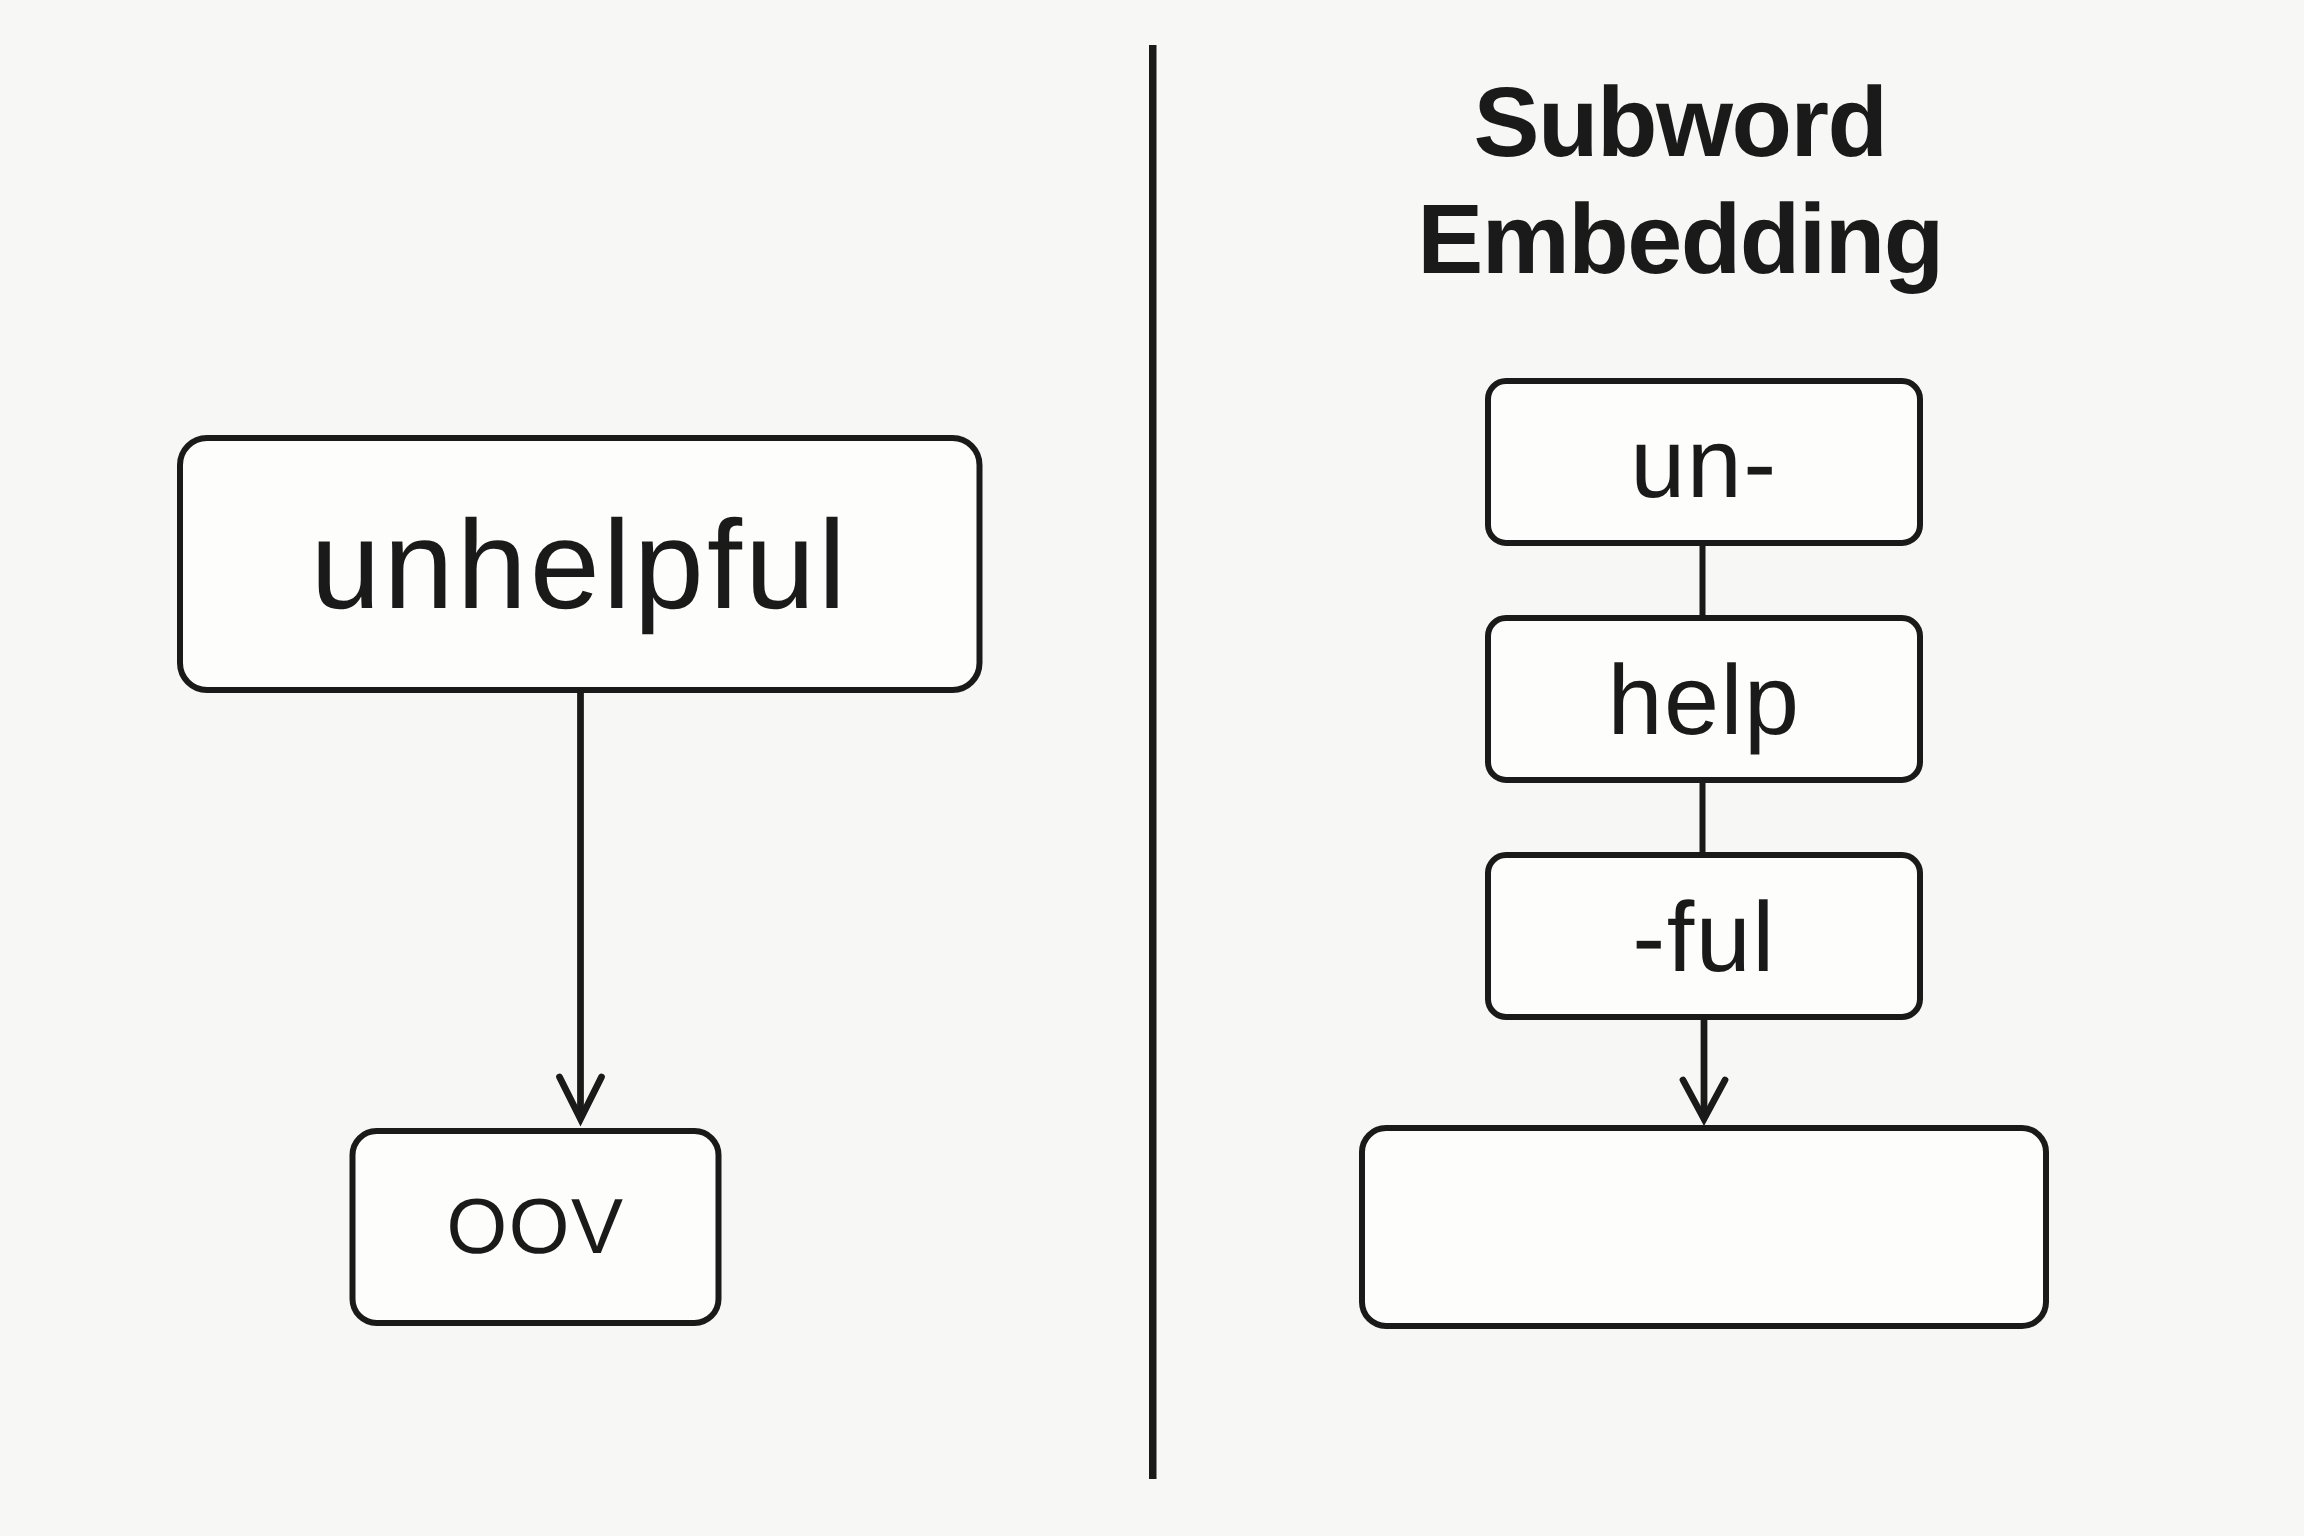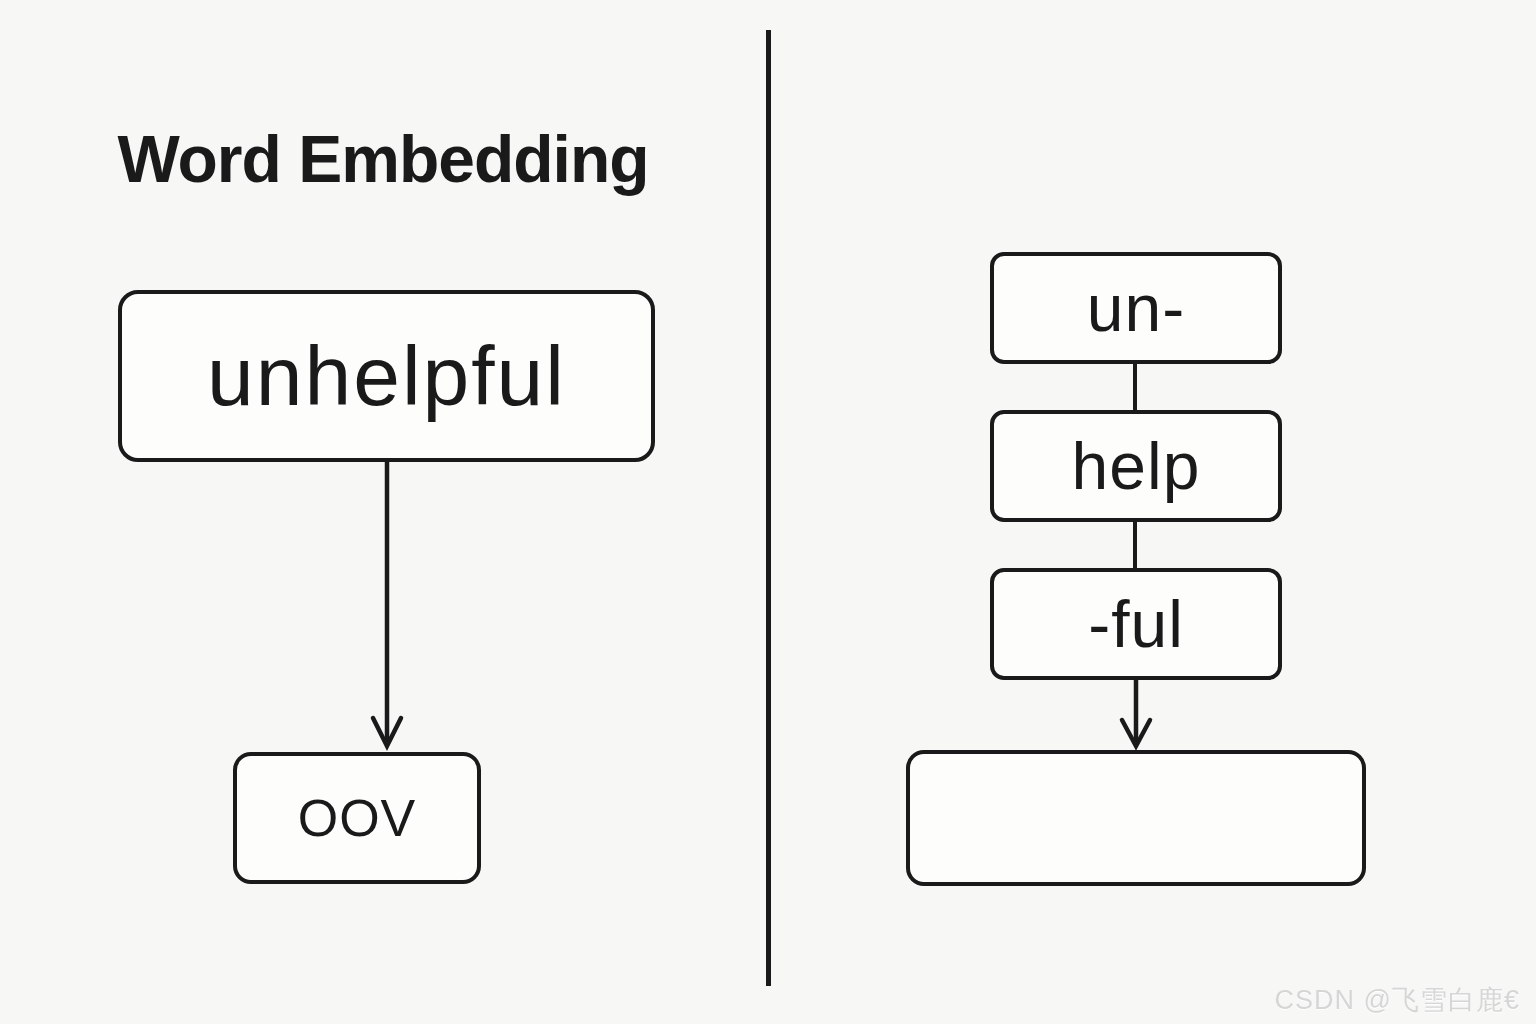--- a/index.html
+++ b/index.html
@@ -51,40 +51,40 @@
 </head>
 <body>
 
 <div class="canvas">
 
   <div class="divider"></div>
 
   <section>
     <h1 class="title title-left">
       <br>
-      <span>Word Embedding</span>
     </h1>
 
     <div class="box word-box">
       <span>unhelpful</span>
     </div>
 
     <svg class="arrow-svg arrow-left" width="44" height="292" viewBox="0 0 44 292">
       <line x1="22" y1="2" x2="22" y2="284"></line>
       <polyline points="8,258 22,286 36,258"></polyline>
     </svg>
 
     <div class="box oov-box">
       <span>OOV</span>
     </div>
   </section>
 
   <section>
     <h1 class="title title-right">
-      <br>
+      <span>Subword</span><br>
+      <span>Embedding</span>
     </h1>
 
     <div class="box sub-box sub-box-1">
       <span>un-</span>
     </div>
 
     <div class="connector connector-1"></div>
 
     <div class="box sub-box sub-box-2">
       <span>help</span>
@@ -99,15 +99,14 @@
     <svg class="arrow-svg arrow-right" width="44" height="72" viewBox="0 0 44 72">
       <line x1="22" y1="0" x2="22" y2="64"></line>
       <polyline points="8,40 22,66 36,40"></polyline>
     </svg>
 
     <div class="box result-box-right">
       <span></span>
     </div>
   </section>
 
-  <div class="watermark">CSDN @飞雪白鹿€</div>
 
 </div>
 
 </body></html>

